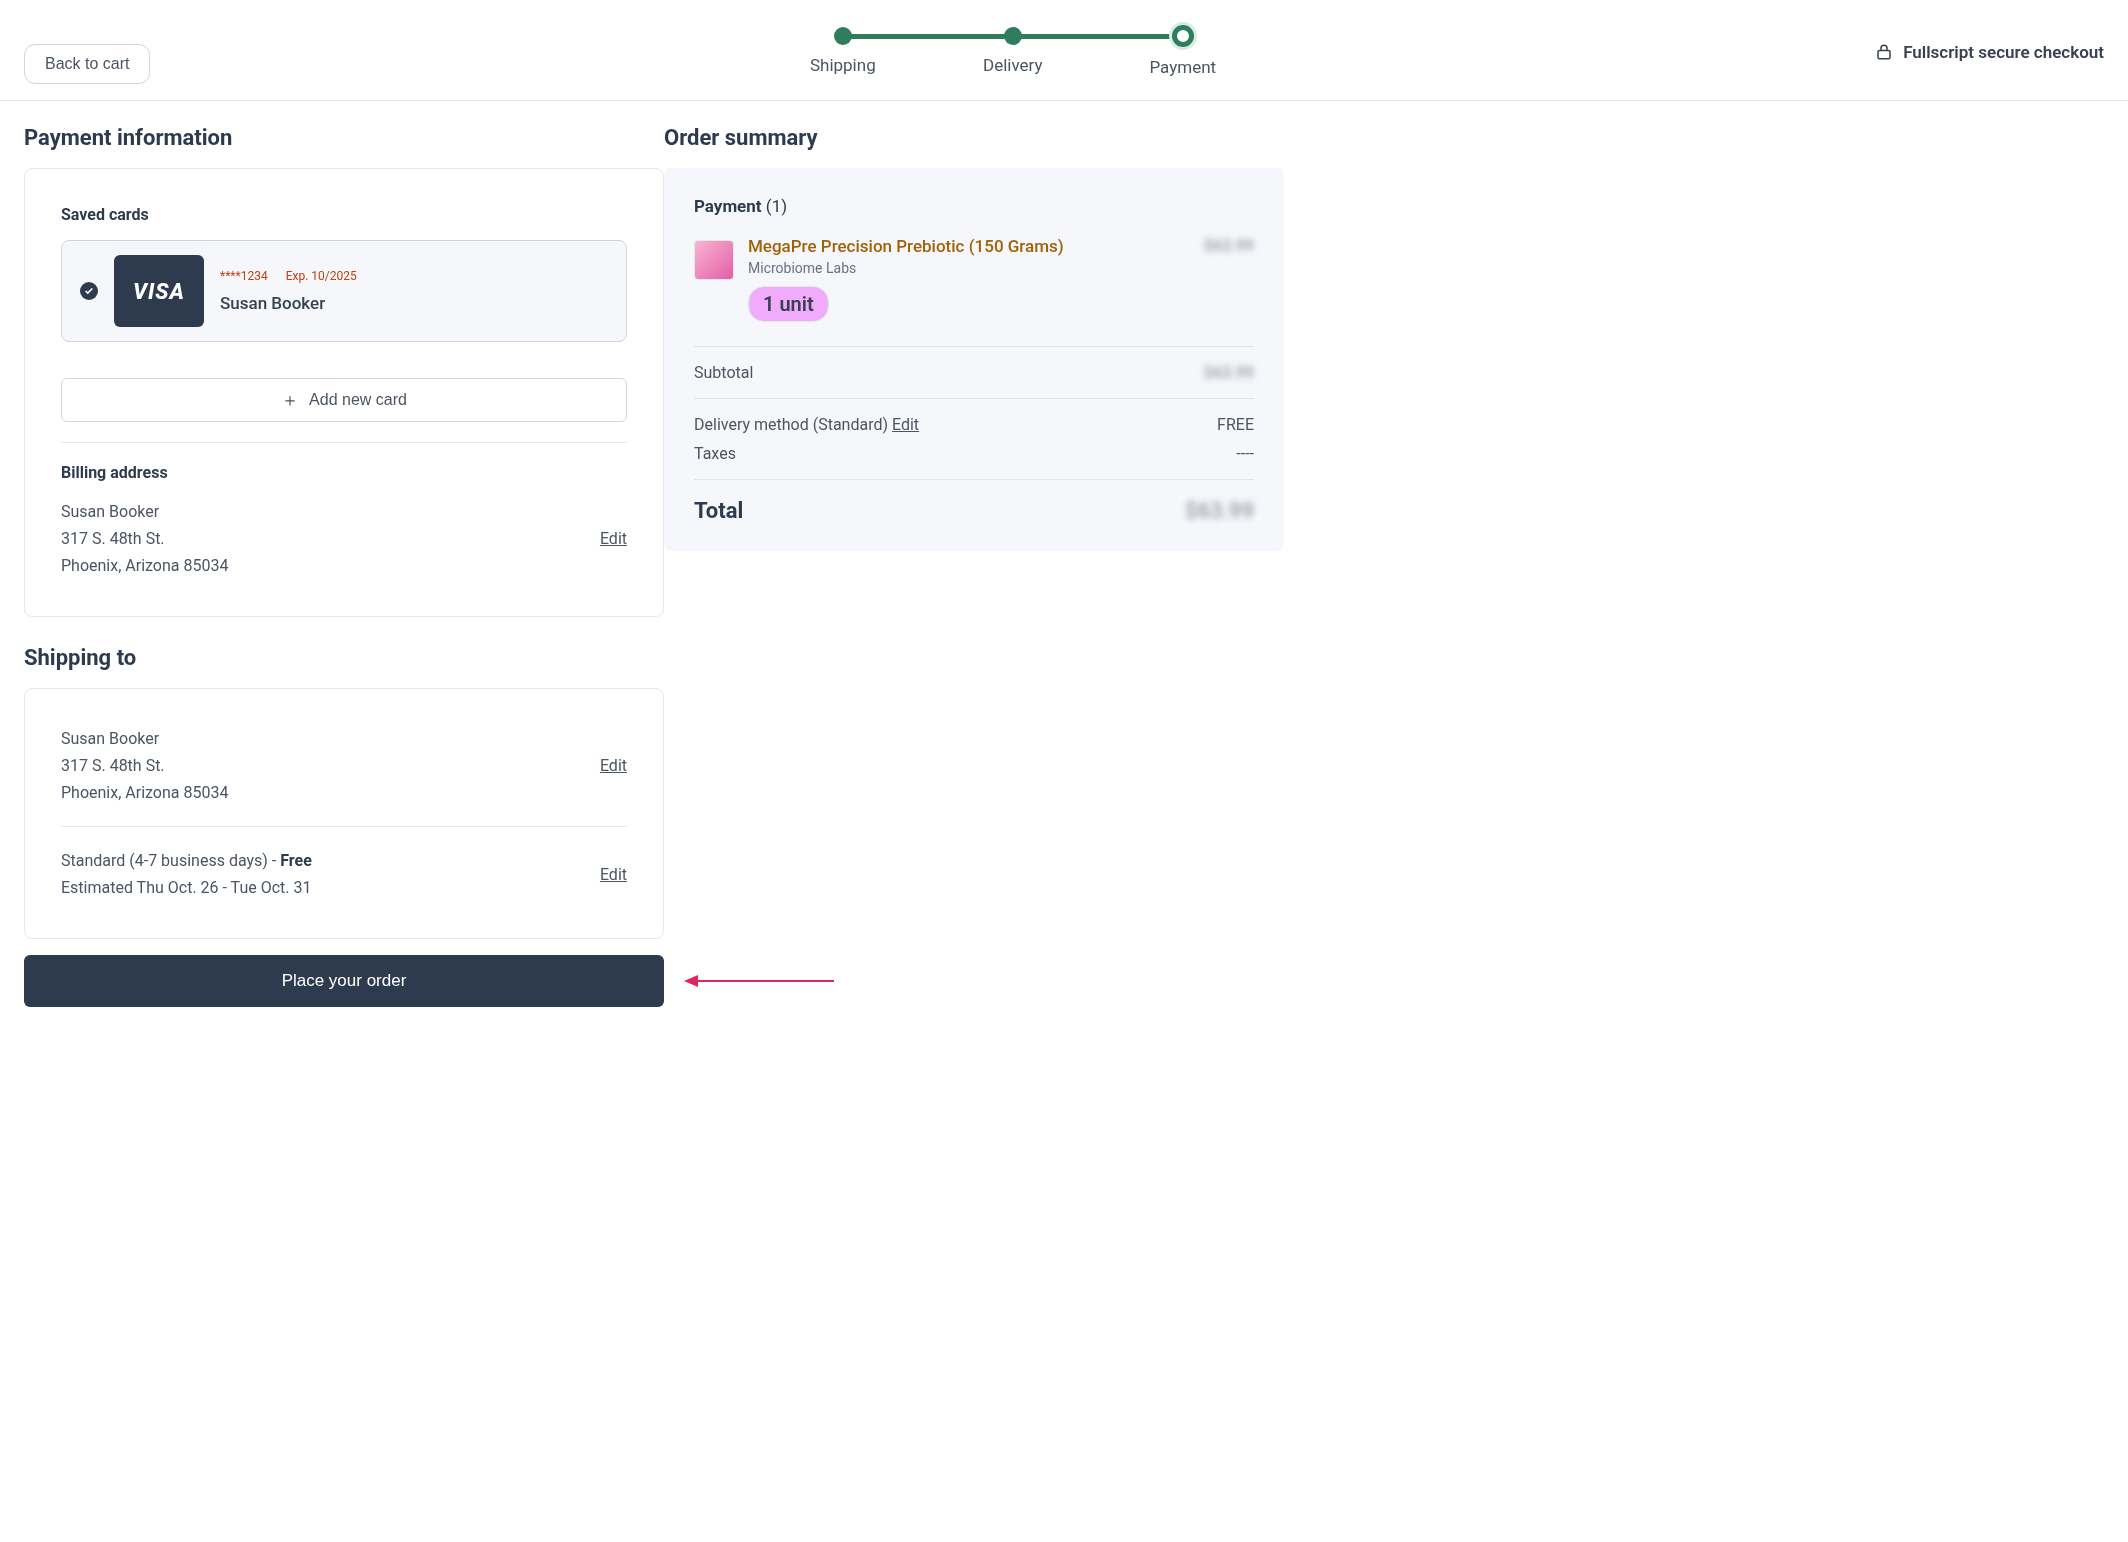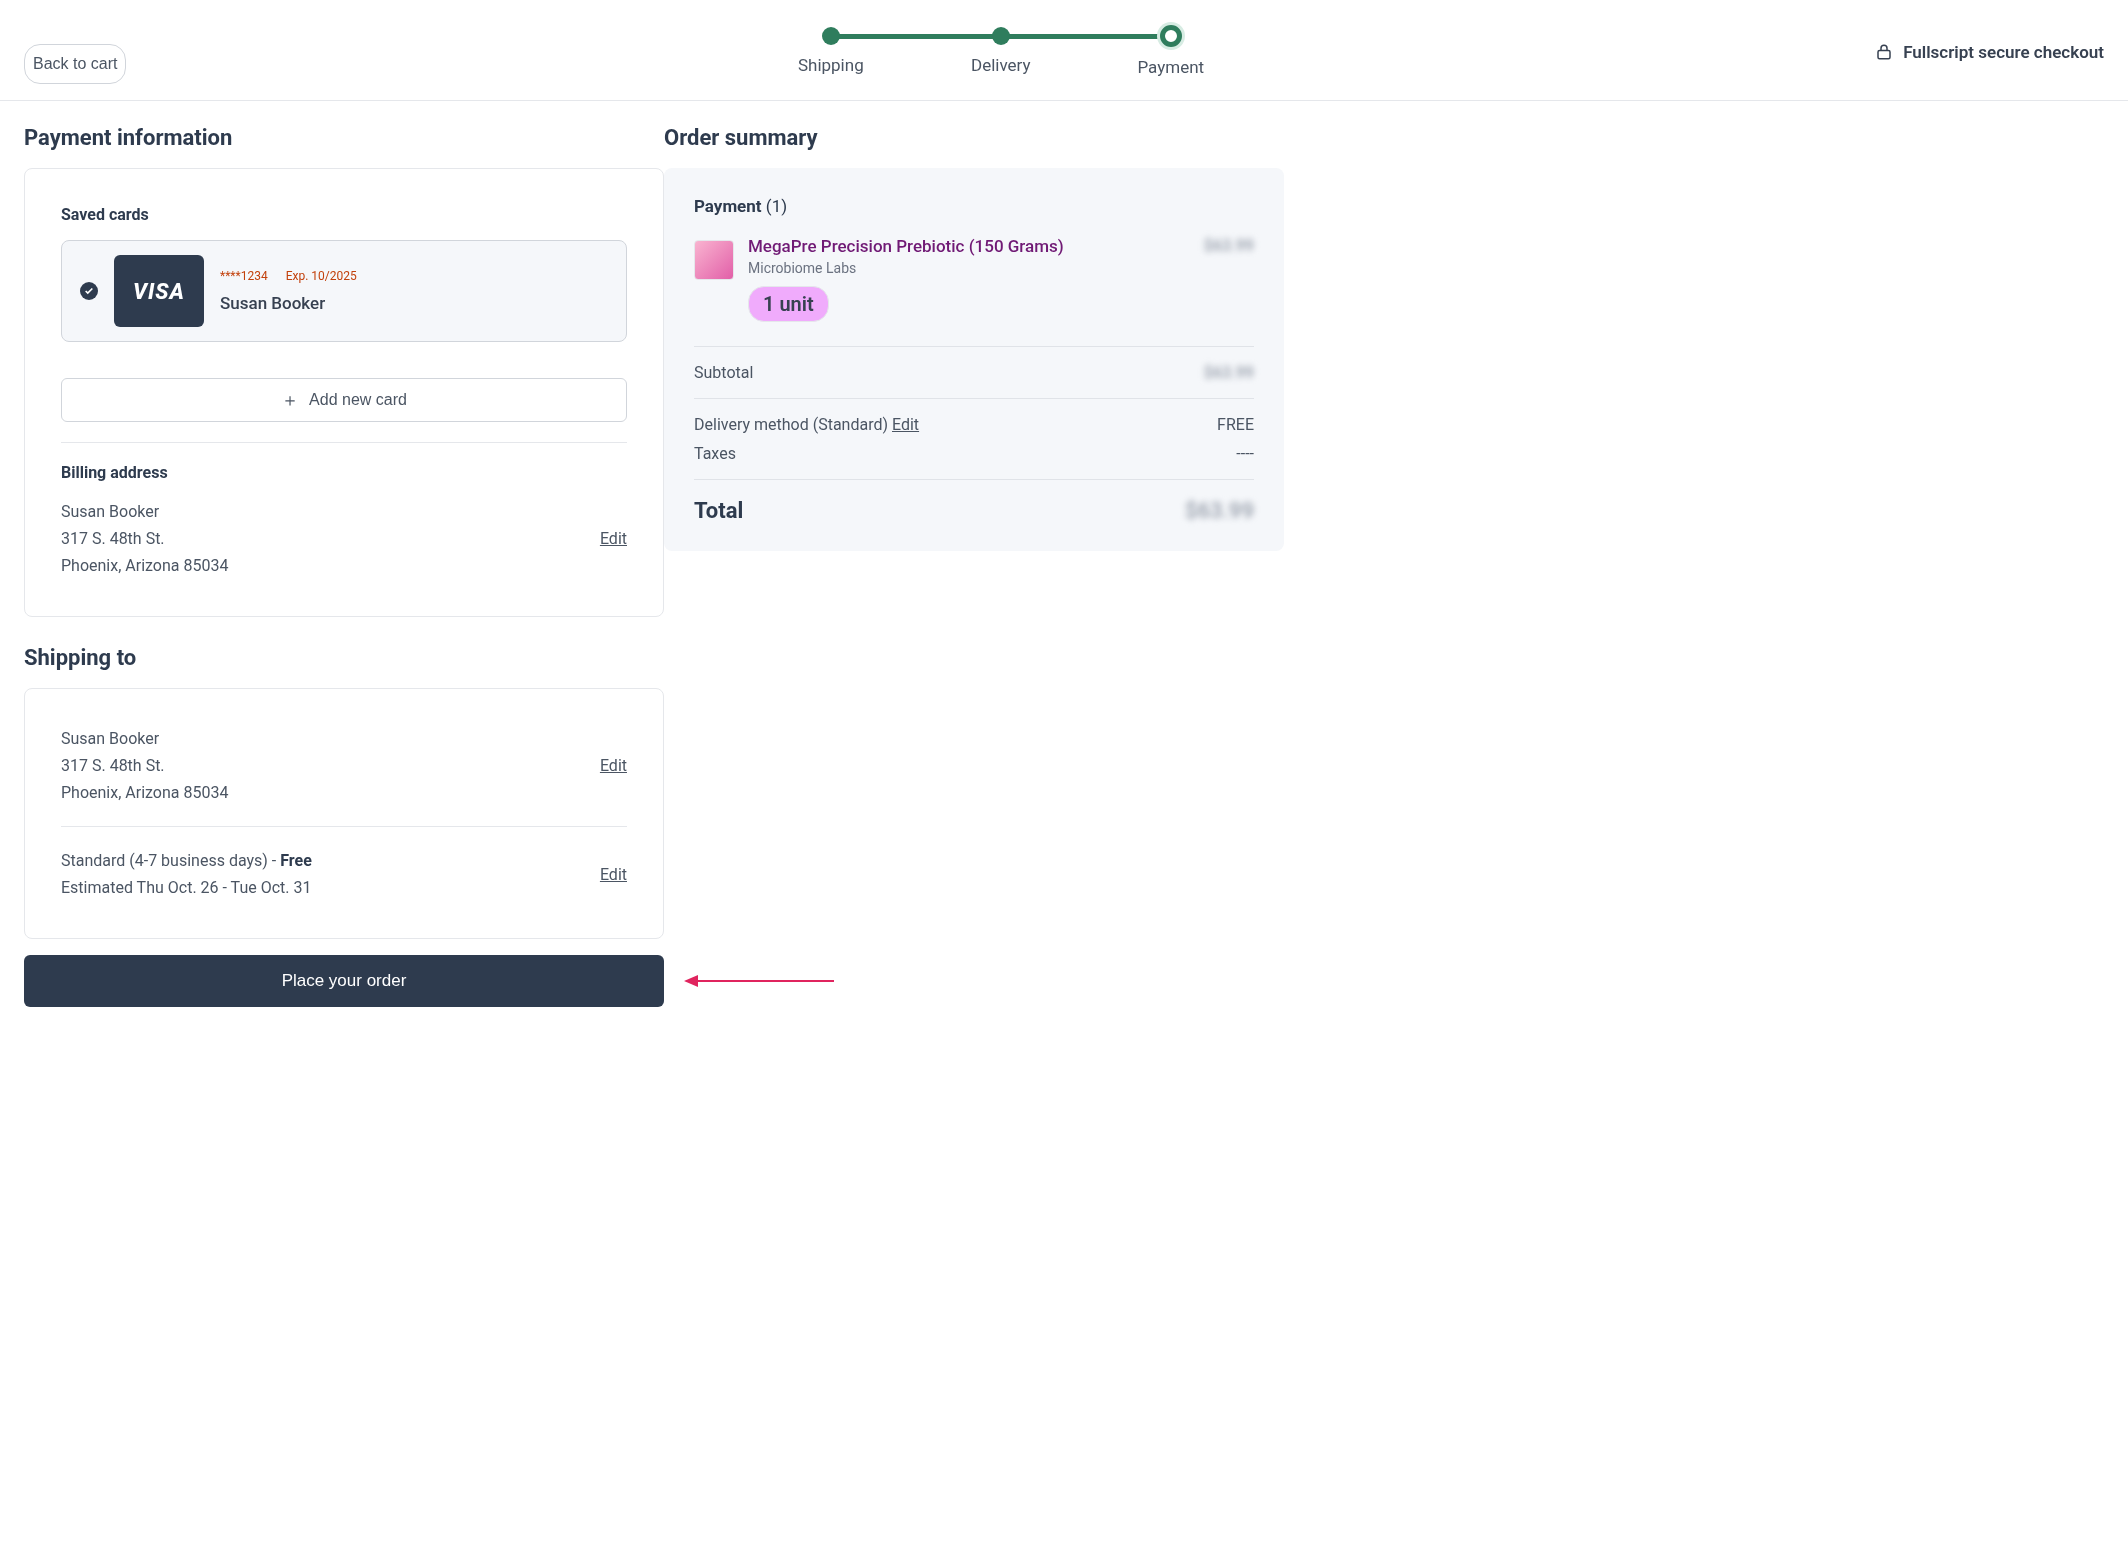--- a/index.html
+++ b/index.html
@@ -12,22 +12,22 @@
   .header {
     display: flex;
     align-items: center;
     justify-content: space-between;
     padding: 20px 24px 16px 24px;
     border-bottom: 1px solid #e5e7eb;
   }
   .back-btn {
     border: 1px solid #d1d5db;
     background: #fff;
-    border-radius: 16px;
-    padding: 10px 8px;
+    border-radius: 11px;
+    padding: 10px 20px;
     font-size: 16px;
     color: #4b5563;
     cursor: pointer;
     margin-top: 24px;
   }
   .stepper {
     display: flex;
     align-items: flex-start;
     position: relative;
     gap: 0;
@@ -199,21 +199,21 @@
   }
   .product-img {
     width: 40px; height: 40px;
     background: linear-gradient(135deg,#f9b4d0,#e25fa8);
     border: 1px solid #e5e7eb;
     border-radius: 4px;
     flex-shrink: 0;
     margin-top: 4px;
   }
   .product-info { flex: 1; }
-  .product-name { font-size: 17px; color: #701a75; font-weight: 500; }
+  .product-name { font-size: 17px; color: #a16207; font-weight: 500; }
   .product-brand { font-size: 14px; color: #6b7280; margin-top: 4px;}
   .unit-pill {
     display: inline-block;
     background: #f0abfc;
     border: 1px solid #e5e7eb;
     border-radius: 16px;
     padding: 5px 14px;
     font-size: 20px;
     font-weight: 600;
     color: #374151;

